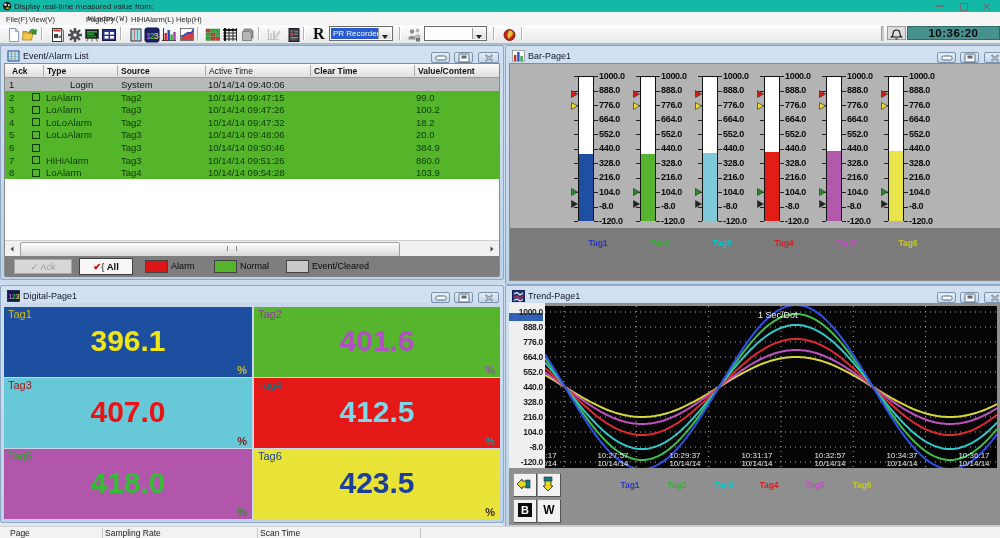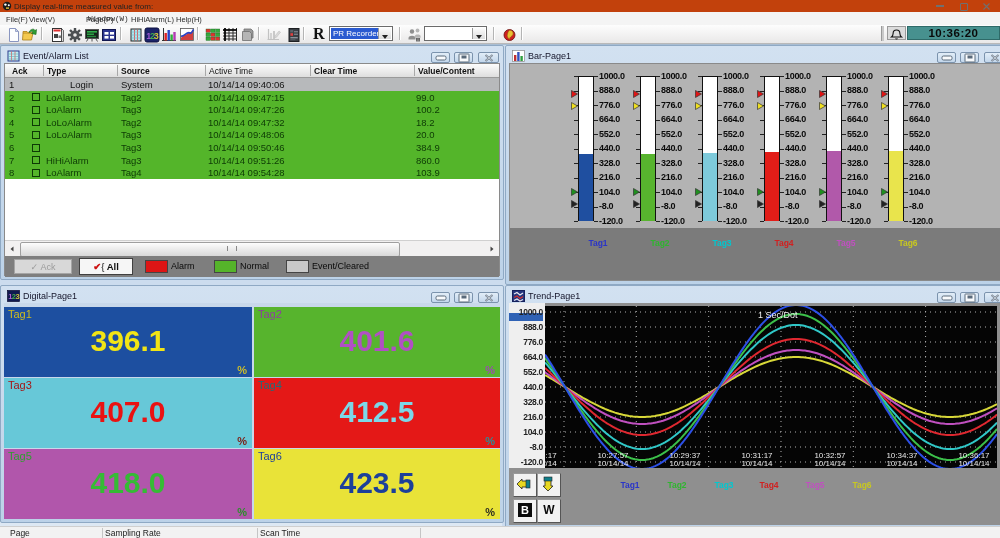--- a/index.html
+++ b/index.html
@@ -8,21 +8,21 @@
 .win{position:absolute;background:linear-gradient(#d2e1f1,#bcd2e8);border:1px solid #8fa9c4;border-radius:2px;}
 .tbar{position:absolute;left:3px;top:2px;right:3px;height:15px;font-size:9px;color:#15152a;}
 .tbar .ttl{position:absolute;left:19px;top:3px;white-space:nowrap;}
 .wbtn{position:absolute;top:4px;width:19px;height:11px;border:1px solid #7b93ad;border-radius:2px;
  background:linear-gradient(#e2edf8,#c3d7eb);box-sizing:border-box;}
 .wbtn .g{position:absolute;left:50%;top:50%;transform:translate(-50%,-50%);}
 .content{position:absolute;left:3px;right:3px;bottom:3px;top:17px;}
 </style></head>
 <body>
 
-<div class="abs" style="left:0;top:0;width:1000px;height:12px;background:#c2410c;border-bottom:1px solid #e5e5e5;text-decoration:underline;">
+<div class="abs" style="left:0;top:0;width:1000px;height:12px;background:#14b8a6;border-bottom:1px solid #e5e5e5;text-decoration:underline;">
  <svg class="abs" style="left:2px;top:1px" width="10" height="10" viewBox="0 0 10 10">
       <circle cx="5" cy="5" r="4.2" fill="#1b1b1b"></circle>
       <circle cx="3.4" cy="3.6" r="1.2" fill="#fff"></circle>
       <circle cx="6.8" cy="4.2" r="1.0" fill="#fff"></circle>
       <rect x="4" y="6.4" width="3" height="1.4" fill="#e8c532"></rect>
     </svg>
  <div class="abs" style="left:14px;top:2px;font-size:8px;color:#222;">Display real-time measured value from:</div>
  <div class="abs" style="left:936px;top:5px;width:8px;height:1.5px;background:#707070;"></div>
  <div class="abs" style="left:960px;top:3px;width:6px;height:6px;border:1.2px solid #707070;border-radius:1px;"></div>
  <svg class="abs" style="left:983px;top:3px" width="7" height="7">

